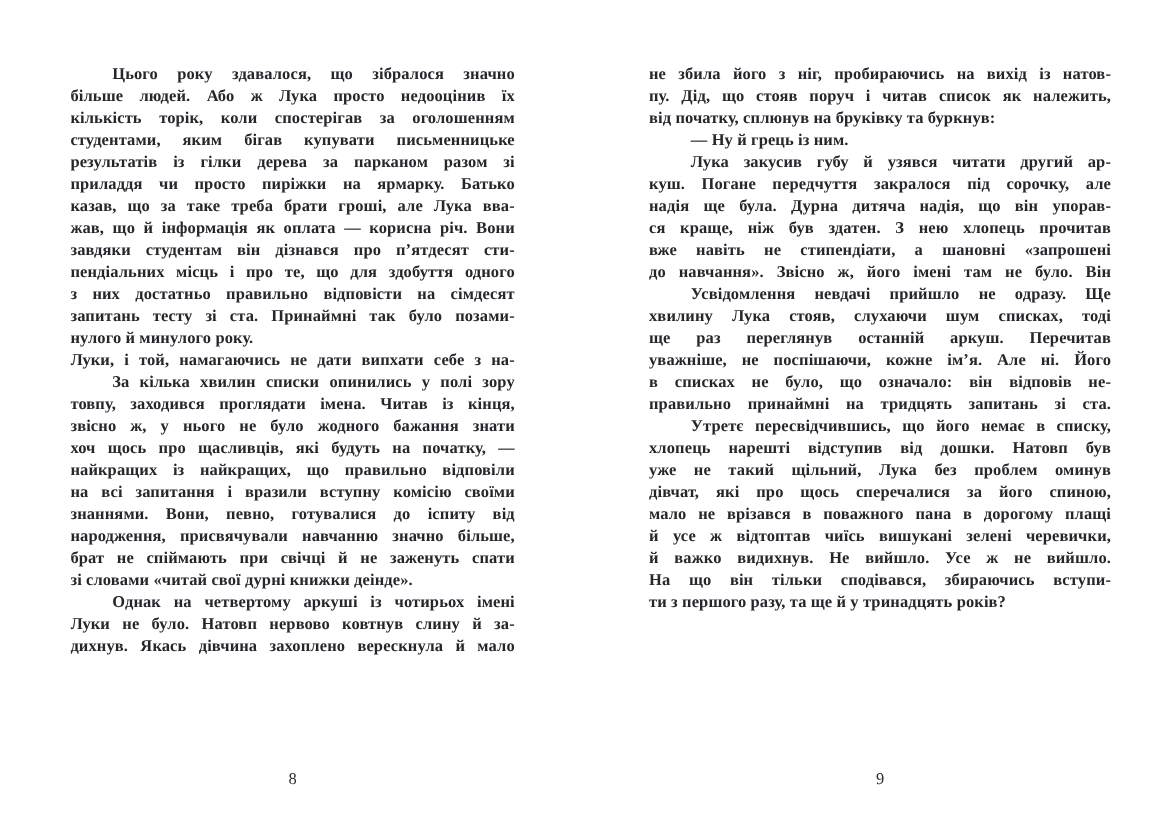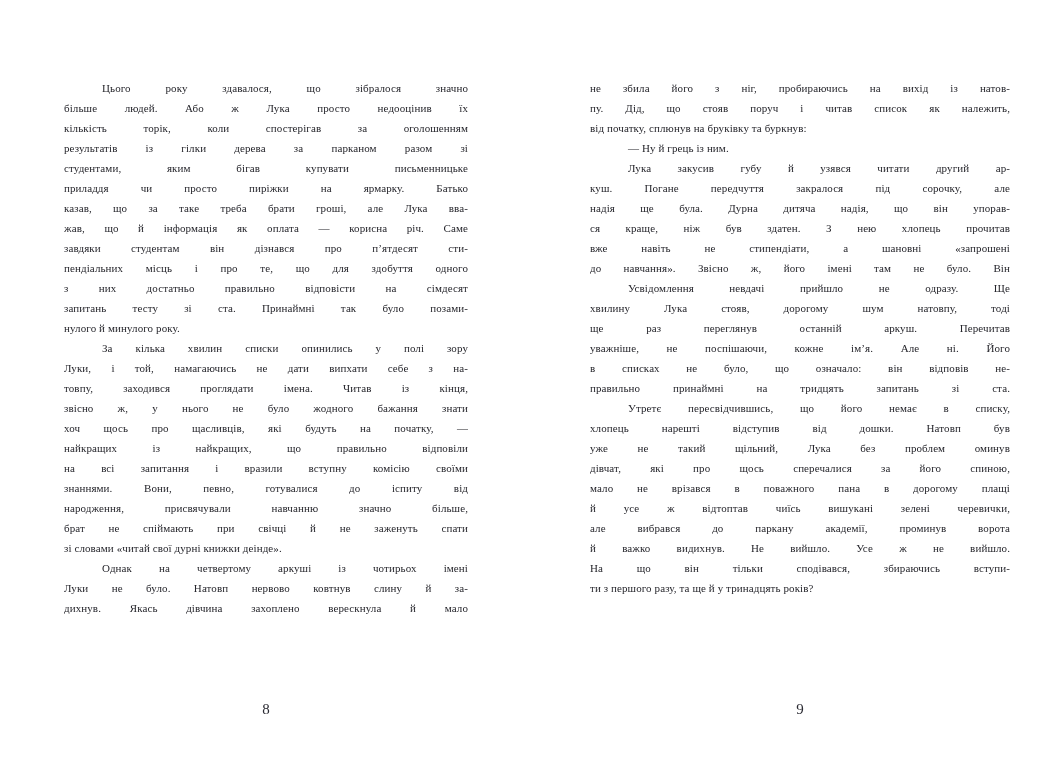--- a/index.html
+++ b/index.html
@@ -22,26 +22,27 @@
   }
   .page {
     position: absolute;
     top: 0;
     height: 761px;
   }
   .page-left  { left: 64px;  width: 404px; }
   .page-right { left: 590px; width: 420px; }
   .page-text {
     position: absolute;
-    top: 78px;
+    top: 58px;
     left: 0;
     right: 0;
-    font-size: 11px;
+    font-size: 15px;
     line-height: 20px;
     letter-spacing: 0.1px;
+    font-weight: bold;
   }
   .line {
     height: 20px;
     text-align: justify;
     white-space: normal;
     overflow: hidden;
   }
   .line.j {
     text-align-last: justify;
   }
@@ -61,32 +62,32 @@
 </head>
 <body>
 
 <div class="spread">
 
   <div class="page page-left">
     <div class="page-text">
         <div class="line indent j">Цього року здавалося, що зібралося значно</div>
         <div class="line j">більше людей. Або ж Лука просто недооцінив їх</div>
         <div class="line j">кількість торік, коли спостерігав за оголошенням</div>
+        <div class="line j">студентами, яким бігав купувати письменницьке</div>
         <div class="line j">результатів із гілки дерева за парканом разом зі</div>
-        <div class="line j">студентами, яким бігав купувати письменницьке</div>
         <div class="line j">приладдя чи просто пиріжки на ярмарку. Батько</div>
         <div class="line j">казав, що за таке треба брати гроші, але Лука вва-</div>
-        <div class="line j">жав, що й інформація як оплата — корисна річ. Саме</div>
+        <div class="line j">жав, що й інформація як оплата — корисна річ. Вони</div>
         <div class="line j">завдяки студентам він дізнався про п’ятдесят сти-</div>
         <div class="line j">пендіальних місць і про те, що для здобуття одного</div>
         <div class="line j">з них достатньо правильно відповісти на сімдесят</div>
         <div class="line j">запитань тесту зі ста. Принаймні так було позами-</div>
         <div class="line">нулого й минулого року.</div>
+        <div class="line j">Луки, і той, намагаючись не дати випхати себе з на-</div>
         <div class="line indent j">За кілька хвилин списки опинились у полі зору</div>
-        <div class="line j">Луки, і той, намагаючись не дати випхати себе з на-</div>
         <div class="line j">товпу, заходився проглядати імена. Читав із кінця,</div>
         <div class="line j">звісно ж, у нього не було жодного бажання знати</div>
         <div class="line j">хоч щось про щасливців, які будуть на початку, —</div>
         <div class="line j">найкращих із найкращих, що правильно відповіли</div>
         <div class="line j">на всі запитання і вразили вступну комісію своїми</div>
         <div class="line j">знаннями. Вони, певно, готувалися до іспиту від</div>
         <div class="line j">народження, присвячували навчанню значно більше,</div>
         <div class="line j">брат не спіймають при свічці й не заженуть спати</div>
         <div class="line">зі словами «читай свої дурні книжки деінде».</div>
         <div class="line indent j">Однак на четвертому аркуші із чотирьох імені</div>
@@ -102,32 +103,31 @@
         <div class="line j">пу. Дід, що стояв поруч і читав список як належить,</div>
         <div class="line">від початку, сплюнув на бруківку та буркнув:</div>
         <div class="line indent">— Ну й грець із ним.</div>
         <div class="line indent j">Лука закусив губу й узявся читати другий ар-</div>
         <div class="line j">куш. Погане передчуття закралося під сорочку, але</div>
         <div class="line j">надія ще була. Дурна дитяча надія, що він упорав-</div>
         <div class="line j">ся краще, ніж був здатен. З нею хлопець прочитав</div>
         <div class="line j">вже навіть не стипендіати, а шановні «запрошені</div>
         <div class="line j">до навчання». Звісно ж, його імені там не було. Він</div>
         <div class="line indent j">Усвідомлення невдачі прийшло не одразу. Ще</div>
-        <div class="line j">хвилину Лука стояв, дорогому шум натовпу, тоді</div>
+        <div class="line j">хвилину Лука стояв, слухаючи шум списках, тоді</div>
         <div class="line j">ще раз переглянув останній аркуш. Перечитав</div>
         <div class="line j">уважніше, не поспішаючи, кожне ім’я. Але ні. Його</div>
         <div class="line j">в списках не було, що означало: він відповів не-</div>
         <div class="line j">правильно принаймні на тридцять запитань зі ста.</div>
         <div class="line indent j">Утретє пересвідчившись, що його немає в списку,</div>
         <div class="line j">хлопець нарешті відступив від дошки. Натовп був</div>
         <div class="line j">уже не такий щільний, Лука без проблем оминув</div>
         <div class="line j">дівчат, які про щось сперечалися за його спиною,</div>
         <div class="line j">мало не врізався в поважного пана в дорогому плащі</div>
         <div class="line j">й усе ж відтоптав чиїсь вишукані зелені черевички,</div>
-        <div class="line j">але вибрався до паркану академії, проминув ворота</div>
         <div class="line j">й важко видихнув. Не вийшло. Усе ж не вийшло.</div>
         <div class="line j">На що він тільки сподівався, збираючись вступи-</div>
         <div class="line">ти з першого разу, та ще й у тринадцять років?</div>
       </div>
     <div class="pagenum">9</div>
   </div>
 
 </div>
 
 </body></html>

